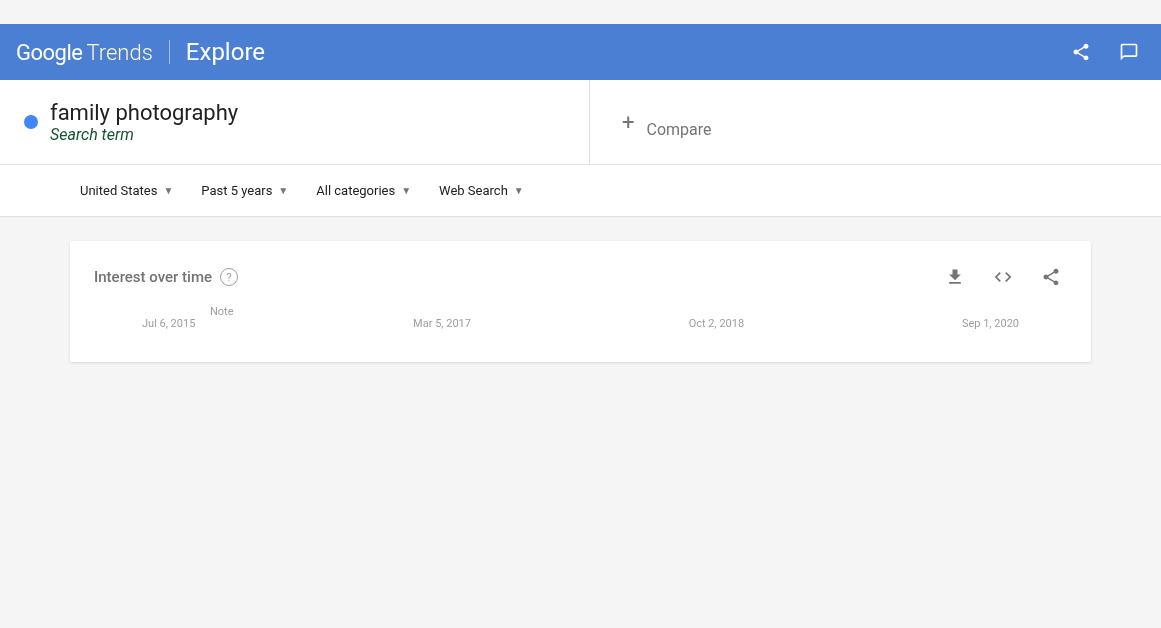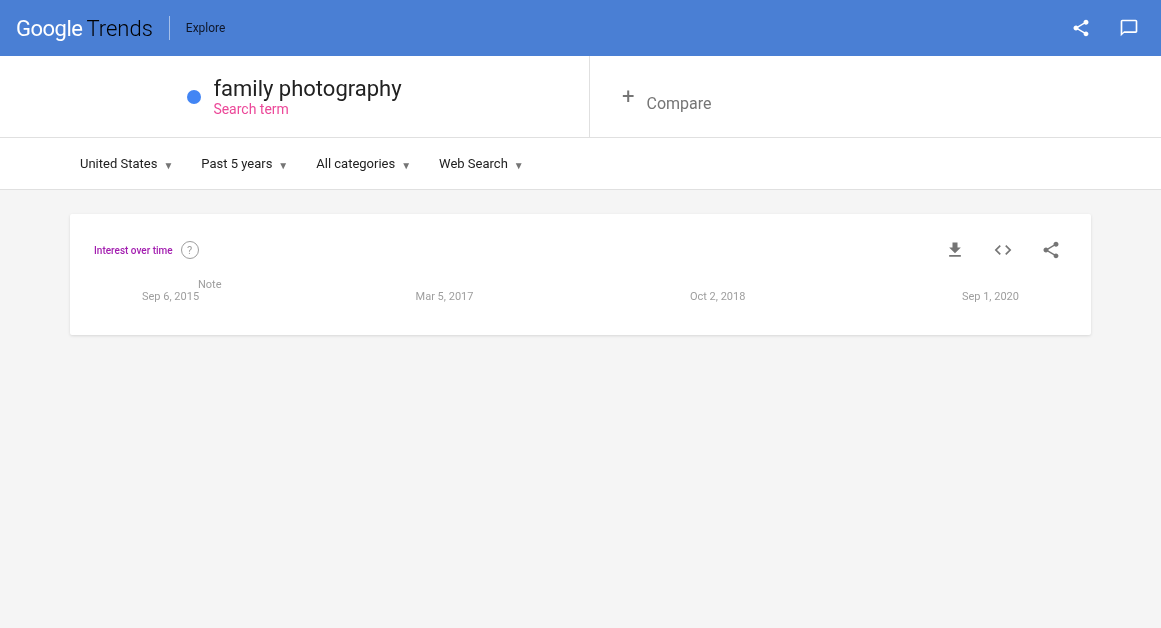--- a/index.html
+++ b/index.html
@@ -6,50 +6,51 @@
     body { font-family: 'Roboto', Arial, sans-serif; background: #f5f5f5; width: 1161px; min-height: 628px; overflow-x: hidden; }
 
     
     .header {
       background: #4a7fd4;
       height: 56px;
       display: flex;
       align-items: center;
       padding: 4px 16px;
       justify-content: space-between;
+      margin-top: 24px;
     }
     .header-left {
       display: flex;
       align-items: center;
       gap: 16px;
     }
     .google-trends-logo {
       display: flex;
       align-items: center;
       gap: 4px;
     }
     .logo-google {
       font-size: 22px;
       font-weight: 400;
       color: white;
       letter-spacing: -0.5px;
     }
     .logo-trends {
       font-size: 22px;
       font-weight: 300;
-      color: #000000;
+      color: #fef9c3;
     }
     .header-divider {
       width: 1px;
       height: 24px;
       background: rgba(255,255,255,0.5);
     }
     .header-explore {
-      font-size: 12px;
-      color: #0f172a;
+      font-size: 24px;
+      color: #ffffff;
       font-weight: 400;
     }
     .header-icons {
       display: flex;
       gap: 16px;
       align-items: center;
     }
     .header-icon-btn {
       background: none;
       border: none;
@@ -71,38 +72,38 @@
       align-items: stretch;
       min-height: 80px;
     }
     .search-term-box {
       flex: 0 0 590px;
       padding: 20px 24px;
       border-right: 1px solid #e0e0e0;
       display: flex;
       align-items: center;
       gap: 12px;
-      justify-content: center;
     }
     .term-dot {
       width: 14px;
       height: 14px;
       border-radius: 50%;
       background: #4285f4;
       flex-shrink: 0;
     }
     .term-info { display: flex; flex-direction: column; }
     .term-name {
       font-size: 22px;
       color: #212121;
       font-weight: 400;
     }
     .term-type {
-      font-size: 14px;
-      color: #ec4899;
+      font-size: 16px;
+      color: #14532d;
+      font-style: italic;
     }
     .compare-box {
       flex: 1;
       padding: 20px 32px;
       display: flex;
       align-items: center;
       gap: 12px;
       cursor: pointer;
     }
     .compare-plus {
@@ -120,21 +121,21 @@
     .filters-bar {
       background: white;
       padding: 12px 70px;
       display: flex;
       align-items: center;
       gap: 8px;
       border-bottom: 1px solid #e0e0e0;
     }
     .filter-dropdown {
       display: flex;
-      align-items: flex-end;
+      align-items: center;
       gap: 6px;
       padding: 6px 10px;
       cursor: pointer;
       border-radius: 4px;
       font-size: 13px;
       color: #212121;
     }
     .filter-chevron {
       color: #757575;
       font-size: 10px;
@@ -158,22 +159,22 @@
       align-items: center;
       justify-content: space-between;
       margin-bottom: 20px;
     }
     .chart-title-area {
       display: flex;
       align-items: center;
       gap: 8px;
     }
     .chart-title {
-      font-size: 10px;
-      color: #a21caf;
+      font-size: 15px;
+      color: #737373;
       font-weight: 500;
     }
     .help-icon {
       width: 18px;
       height: 18px;
       border-radius: 50%;
       border: 1.5px solid #9e9e9e;
       display: flex;
       align-items: center;
       justify-content: center;
@@ -302,22 +303,22 @@
         <button class="chart-action-btn" title="Share">
           <svg width="20" height="20" viewBox="0 0 24 24" fill="#757575">
             <path d="M18 16.08c-.76 0-1.44.3-1.96.77L8.91 12.7c.05-.23.09-.46.09-.7s-.04-.47-.09-.7l7.05-4.11c.54.5 1.25.81 2.04.81 1.66 0 3-1.34 3-3s-1.34-3-3-3-3 1.34-3 3c0 .24.04.47.09.7L8.04 9.81C7.5 9.31 6.79 9 6 9c-1.66 0-3 1.34-3 3s1.34 3 3 3c.79 0 1.5-.31 2.04-.81l7.12 4.16c-.05.21-.08.43-.08.65 0 1.61 1.31 2.92 2.92 2.92s2.92-1.31 2.92-2.92c0-1.61-1.31-2.92-2.92-2.92z"></path>
           </svg>
         </button>
       </div>
     </div>
 
 
     <div style="padding: 0 0 0 48px; position: relative;">
-      <div style="text-align: center; position: absolute; left: 104px; top: -8px; font-size: 11px; color: #9e9e9e;">Note</div>
+      <div style="text-align: center; position: absolute; left: 116px; top: -8px; font-size: 11px; color: #9e9e9e;">Note</div>
     </div>
     <div class="x-axis-labels">
-      <span>Sep 6, 2015</span>
+      <span>Jul 6, 2015</span>
       <span>Mar 5, 2017</span>
       <span>Oct 2, 2018</span>
       <span>Sep 1, 2020</span>
     </div>
   </div>
 </div>
 
 </body></html>

